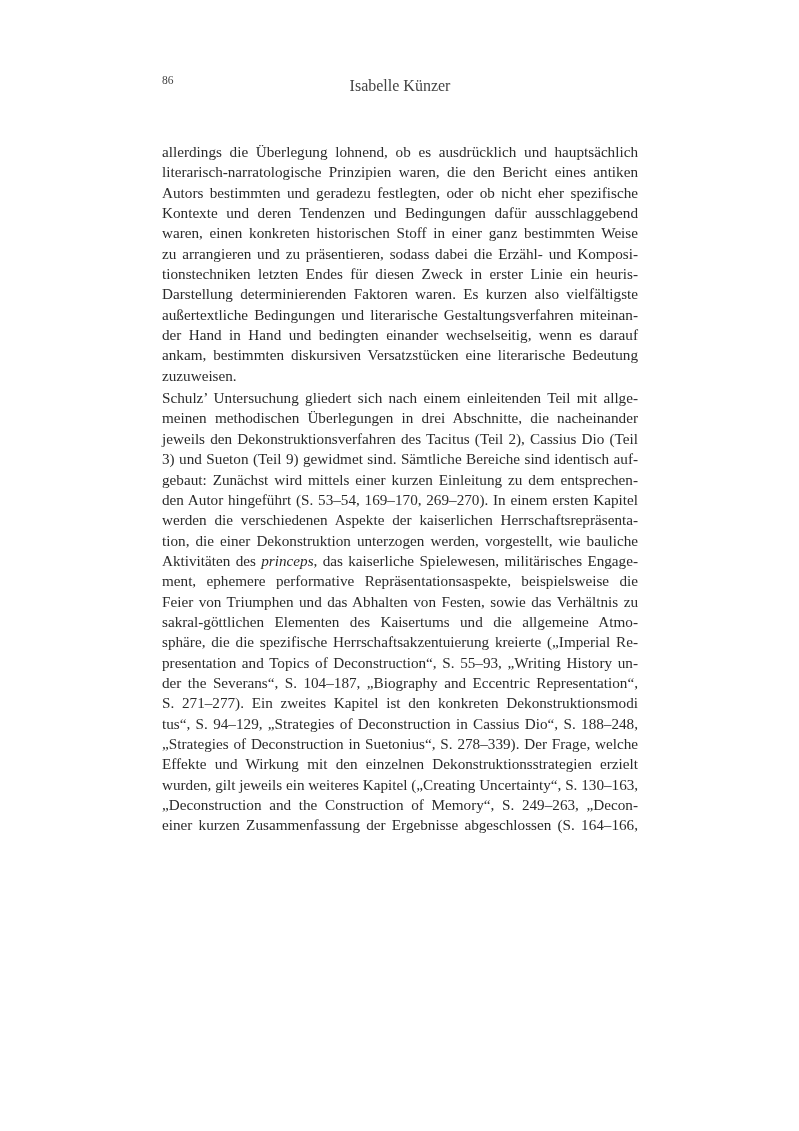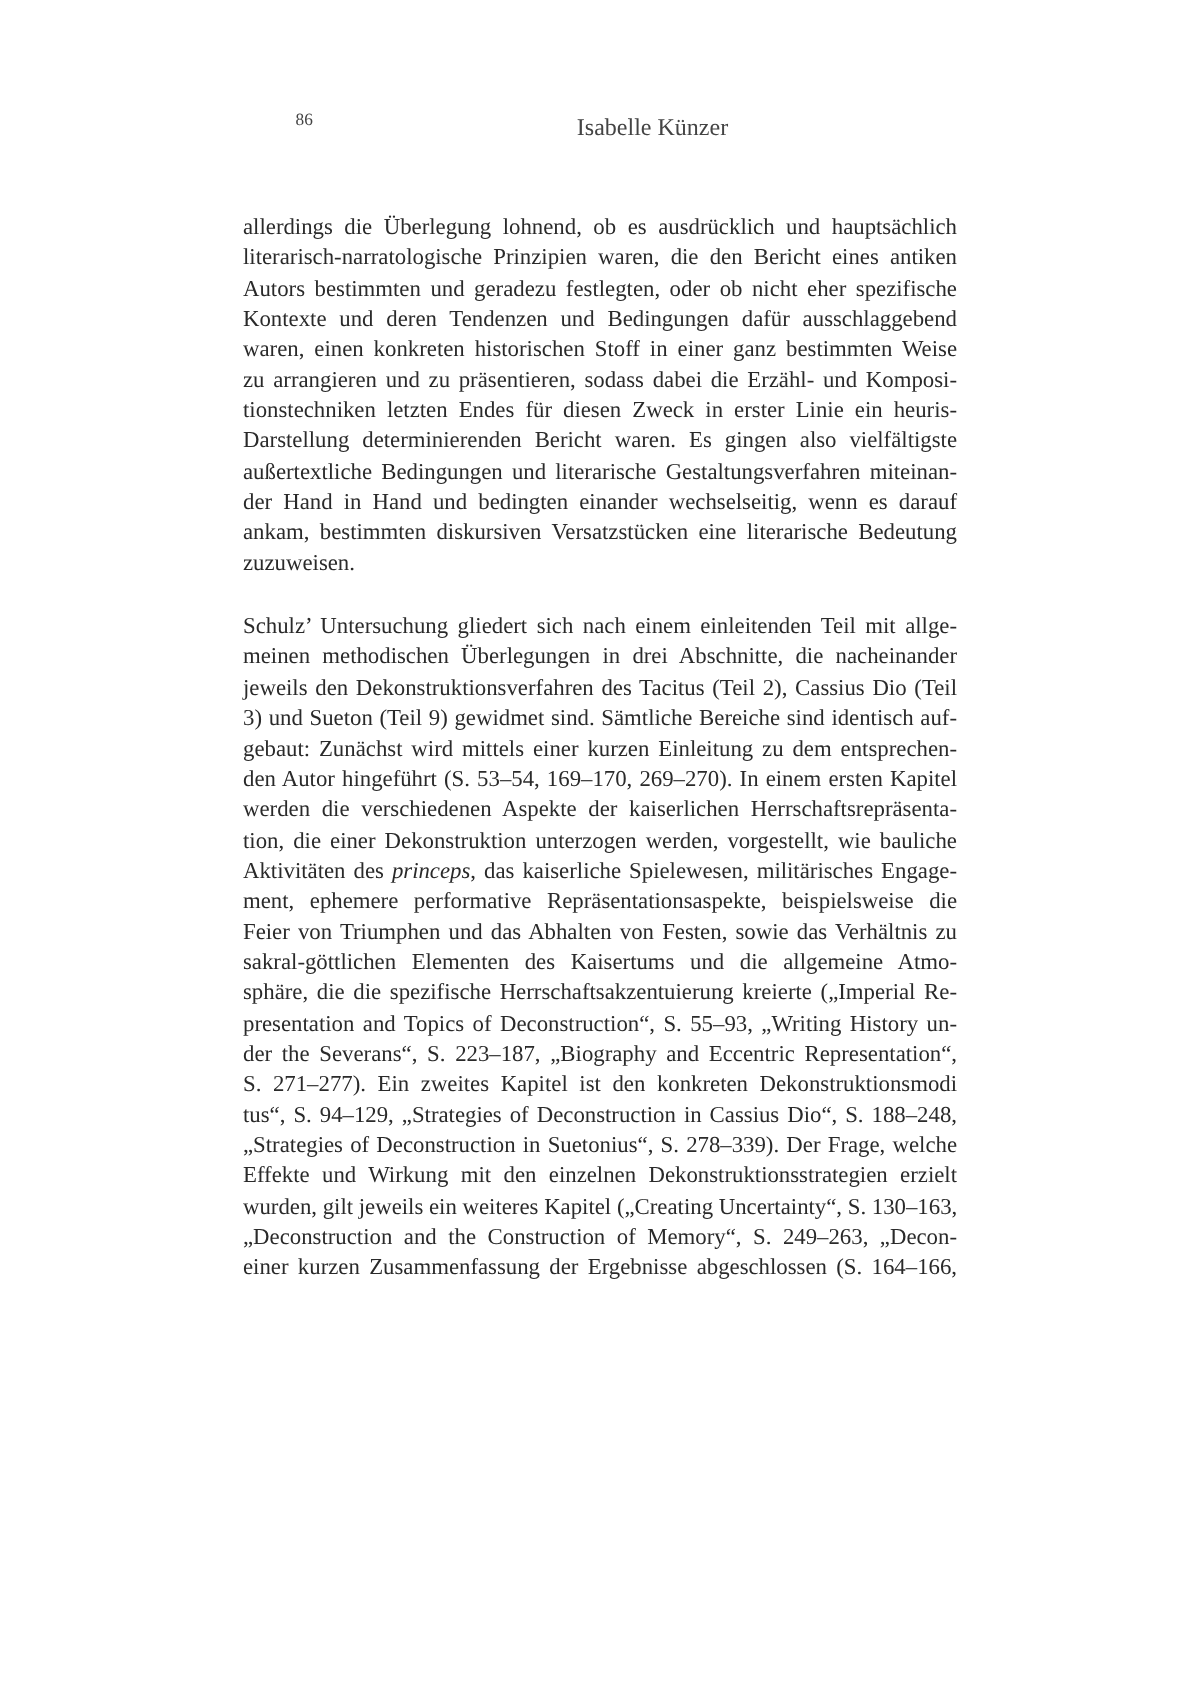--- a/index.html
+++ b/index.html
@@ -16,21 +16,20 @@
     color: #2a2a2a;
   }
   .running-head {
     position: absolute;
     top: 74px;
     left: 162px;
     width: 476px;
     height: 20px;
     font-size: 11.5px;
     color: #444;
-    margin-left: 35px;
   }
   .page-number {
     position: absolute;
     left: 0;
     top: 0;
   }
   .author {
     position: absolute;
     left: 0;
     right: 0;
@@ -45,21 +44,21 @@
     width: 476px;
     font-size: 15.2px;
     line-height: 20.35px;
     text-align: justify;
     hyphens: manual;
   }
   .body-text p {
     margin: 0;
   }
   .body-text p + p {
-    margin-top: 22px;
+    margin-top: 2px;
   }
   .line {
     display: block;
     text-align: justify;
     text-align-last: justify;
     white-space: nowrap;
     height: 20.35px;
   }
   .line.last {
     text-align-last: left;
@@ -76,42 +75,42 @@
 
 <div class="body-text">
   <p>
     <span class="line">allerdings die Überlegung lohnend, ob es ausdrücklich und hauptsächlich</span>
     <span class="line">literarisch-narratologische Prinzipien waren, die den Bericht eines antiken</span>
     <span class="line">Autors bestimmten und geradezu festlegten, oder ob nicht eher spezifische</span>
     <span class="line">Kontexte und deren Tendenzen und Bedingungen dafür ausschlaggebend</span>
     <span class="line">waren, einen konkreten historischen Stoff in einer ganz bestimmten Weise</span>
     <span class="line">zu arrangieren und zu präsentieren, sodass dabei die Erzähl- und Komposi-</span>
     <span class="line">tionstechniken letzten Endes für diesen Zweck in erster Linie ein heuris-</span>
-    <span class="line">Darstellung determinierenden Bericht waren. Es gingen also vielfältigste</span>
+    <span class="line">Darstellung determinierenden Faktoren waren. Es kurzen also vielfältigste</span>
     <span class="line">außertextliche Bedingungen und literarische Gestaltungsverfahren miteinan-</span>
     <span class="line">der Hand in Hand und bedingten einander wechselseitig, wenn es darauf</span>
     <span class="line">ankam, bestimmten diskursiven Versatzstücken eine literarische Bedeutung</span>
     <span class="line last">zuzuweisen.</span>
   </p>
   <p>
     <span class="line">Schulz’ Untersuchung gliedert sich nach einem einleitenden Teil mit allge-</span>
     <span class="line">meinen methodischen Überlegungen in drei Abschnitte, die nacheinander</span>
     <span class="line">jeweils den Dekonstruktionsverfahren des Tacitus (Teil 2), Cassius Dio (Teil</span>
     <span class="line">3) und Sueton (Teil 9) gewidmet sind. Sämtliche Bereiche sind identisch auf-</span>
     <span class="line">gebaut: Zunächst wird mittels einer kurzen Einleitung zu dem entsprechen-</span>
     <span class="line">den Autor hingeführt (S. 53–54, 169–170, 269–270). In einem ersten Kapitel</span>
     <span class="line">werden die verschiedenen Aspekte der kaiserlichen Herrschaftsrepräsenta-</span>
     <span class="line">tion, die einer Dekonstruktion unterzogen werden, vorgestellt, wie bauliche</span>
     <span class="line"><span>Aktivitäten des </span><em>princeps</em><span>, das kaiserliche Spielewesen, militärisches Engage-</span></span>
     <span class="line">ment, ephemere performative Repräsentationsaspekte, beispielsweise die</span>
     <span class="line">Feier von Triumphen und das Abhalten von Festen, sowie das Verhältnis zu</span>
     <span class="line">sakral-göttlichen Elementen des Kaisertums und die allgemeine Atmo-</span>
     <span class="line">sphäre, die die spezifische Herrschaftsakzentuierung kreierte („Imperial Re-</span>
     <span class="line">presentation and Topics of Deconstruction“, S. 55–93, „Writing History un-</span>
-    <span class="line">der the Severans“, S. 223–187, „Biography and Eccentric Representation“,</span>
+    <span class="line">der the Severans“, S. 104–187, „Biography and Eccentric Representation“,</span>
     <span class="line">S. 271–277). Ein zweites Kapitel ist den konkreten Dekonstruktionsmodi</span>
     <span class="line">tus“, S. 94–129, „Strategies of Deconstruction in Cassius Dio“, S. 188–248,</span>
     <span class="line">„Strategies of Deconstruction in Suetonius“, S. 278–339). Der Frage, welche</span>
     <span class="line">Effekte und Wirkung mit den einzelnen Dekonstruktionsstrategien erzielt</span>
     <span class="line">wurden, gilt jeweils ein weiteres Kapitel („Creating Uncertainty“, S. 130–163,</span>
     <span class="line">„Deconstruction and the Construction of Memory“, S. 249–263, „Decon-</span>
     <span class="line">einer kurzen Zusammenfassung der Ergebnisse abgeschlossen (S. 164–166,</span>
   </p>
 </div>
 

